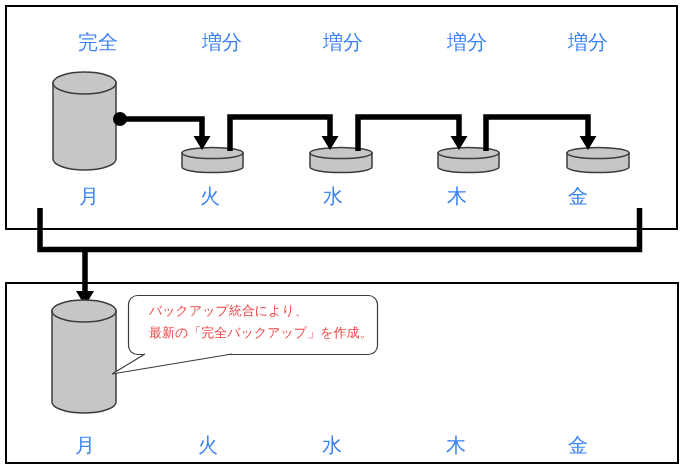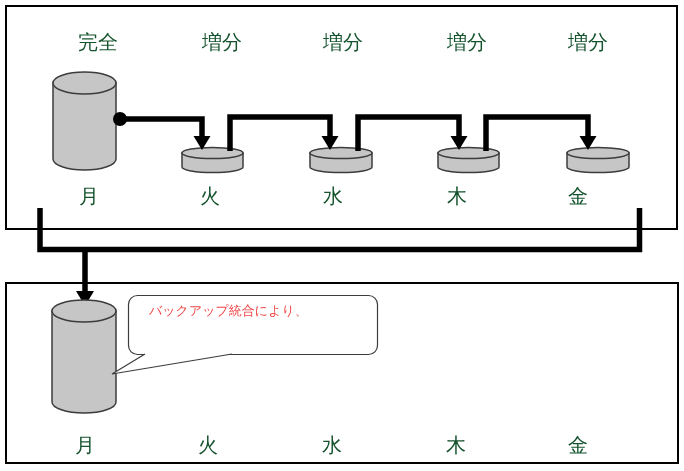--- a/index.html
+++ b/index.html
@@ -3,21 +3,21 @@
 <meta charset="utf-8">
 <style>
   html,body{margin:0;padding:0;background:#ffffff;}
   .stage{
     position:relative;width:684px;height:471px;background:#ffffff;
     font-family:"DejaVu Sans","Liberation Sans",sans-serif;
     overflow:hidden;
   }
   .stage svg{position:absolute;left:0;top:0;}
   .lbl{
-    position:absolute;color:#14532d;font-size:20px;line-height:20px;
+    position:absolute;color:#3b82f6;font-size:20px;line-height:20px;
     white-space:nowrap;transform:translateX(-50%);
   }
   .callout-text{
     position:absolute;left:149px;top:300px;color:#ef4444;
     font-size:13px;line-height:22px;white-space:nowrap;
   }
   .panel{fill:#ffffff;stroke:#000000;stroke-width:2;}
   .cyl{stroke:#3c3c3c;stroke-width:1.5;}
   .conn{stroke:#000000;stroke-width:5.5;fill:none;stroke-linejoin:miter;}
   .arrowhead{fill:#000000;stroke:none;}
@@ -103,15 +103,16 @@
   <div class="lbl" style="left:578px;top:186px;">金</div>
 
   <div class="lbl" style="left:85px;top:435px;">月</div>
   <div class="lbl" style="left:208px;top:435px;">火</div>
   <div class="lbl" style="left:332px;top:435px;">水</div>
   <div class="lbl" style="left:456px;top:435px;">木</div>
   <div class="lbl" style="left:578px;top:435px;">金</div>
 
   <div class="callout-text">
     <div>バックアップ統合により、</div>
+    <div>最新の「完全バックアップ」を作成。</div>
   </div>
 
 </div>
 
 </body></html>

